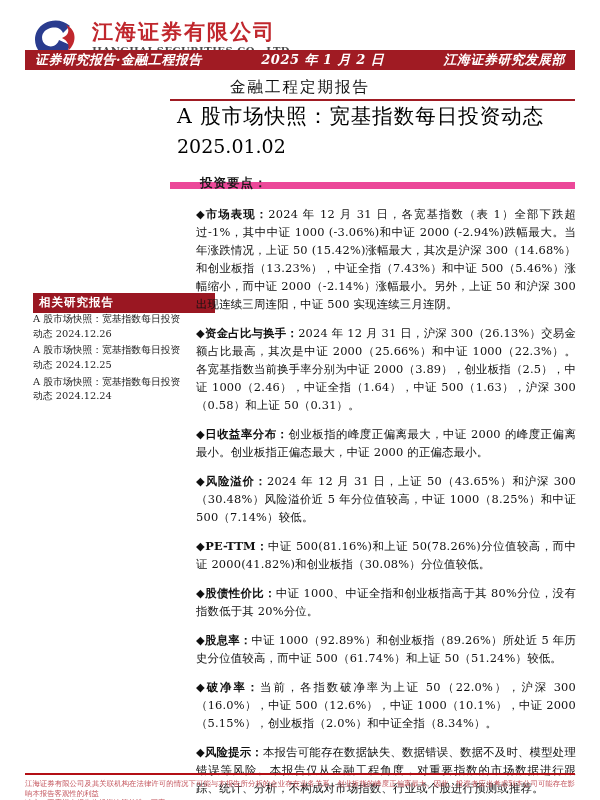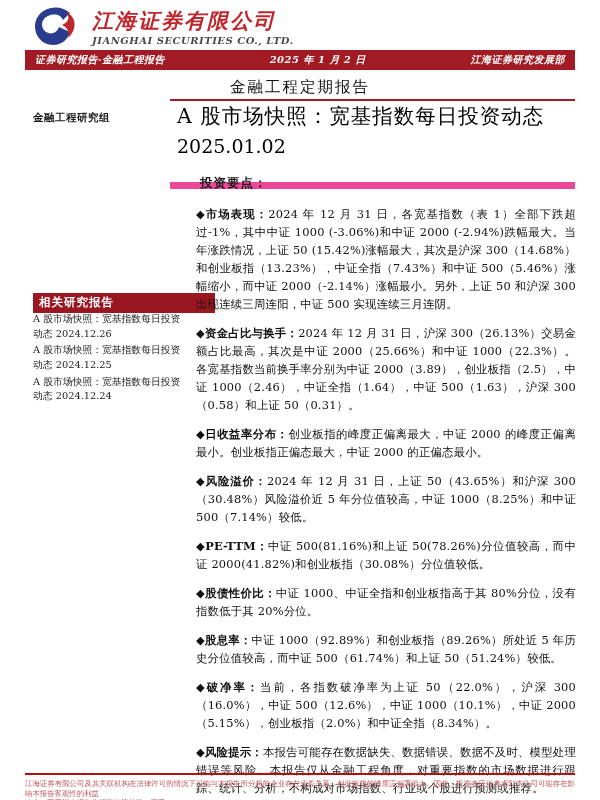--- a/index.html
+++ b/index.html
@@ -1,29 +1,29 @@
 <!DOCTYPE html>
 <html><head>
 <meta charset="utf-8">
 <style>
   html,body{margin:0;padding:0;background:#888;}
   .page{position:relative;width:600px;height:800px;background:#ffffff;margin:0 auto;overflow:hidden;
         font-family:"DejaVu Serif","Liberation Serif",serif;color:#1a1a1a;}
 
   
-  .logo-row{position:absolute;top:6px;left:30px;display:flex;align-items:center;font-style:italic;}
+  .logo-row{position:absolute;top:19px;left:30px;display:flex;align-items:flex-start;}
   .logo-mark{width:56px;height:42px;flex:0 0 auto;}
   .logo-text{margin-left:6px;padding-top:1px;}
   .company-cn{font-size:21px;font-weight:bold;color:#c0272d;letter-spacing:2px;line-height:1.1;}
   .company-en{font-size:10px;font-weight:bold;color:#4a4a4a;letter-spacing:.5px;margin-top:2px;}
 
   
   .band{position:absolute;top:50px;left:25px;right:25px;height:20px;background:#a01b23;
         display:flex;align-items:center;justify-content:space-between;padding:0 10px;box-sizing:border-box;}
-  .band span{color:#ffffff;font-size:10px;font-weight:bold;font-style:italic;letter-spacing:.5px;}
+  .band span{color:#ffffff;font-size:13px;font-weight:bold;font-style:italic;letter-spacing:.5px;}
 
   
   .category-row{position:absolute;top:77px;left:170px;right:25px;border-bottom:2px solid #a01b23;padding-bottom:1px;}
   .category{display:inline-block;margin-left:60px;font-size:15.5px;letter-spacing:2px;color:#111;}
   .title-block{position:absolute;top:100px;left:170px;right:25px;border-bottom:7px solid #ec4899;padding:2px 0 25px 7px;}
   .report-title{font-size:20.5px;letter-spacing:1px;line-height:1.45;color:#000;}
   .report-date{font-size:19px;margin-top:3px;color:#000;}
 
   
   .sidebar-group{position:absolute;top:111px;left:33px;width:150px;font-size:10.5px;font-weight:bold;letter-spacing:.5px;}
@@ -70,21 +70,20 @@
 
   <div class="category-row">
     <span class="category">金融工程定期报告</span>
   </div>
 
   <div class="title-block">
     <div class="report-title">A 股市场快照：宽基指数每日投资动态</div>
     <div class="report-date">2025.01.02</div>
   </div>
 
-  <div class="sidebar-group">金融工程研究组</div>
   <div class="related-banner">相关研究报告</div>
   <div class="related-list">
 
       <p>A 股市场快照：宽基指数每日投资动态 2024.12.26</p>
 
       <p>A 股市场快照：宽基指数每日投资动态 2024.12.25</p>
 
       <p>A 股市场快照：宽基指数每日投资动态 2024.12.24</p>
     </div>
 

